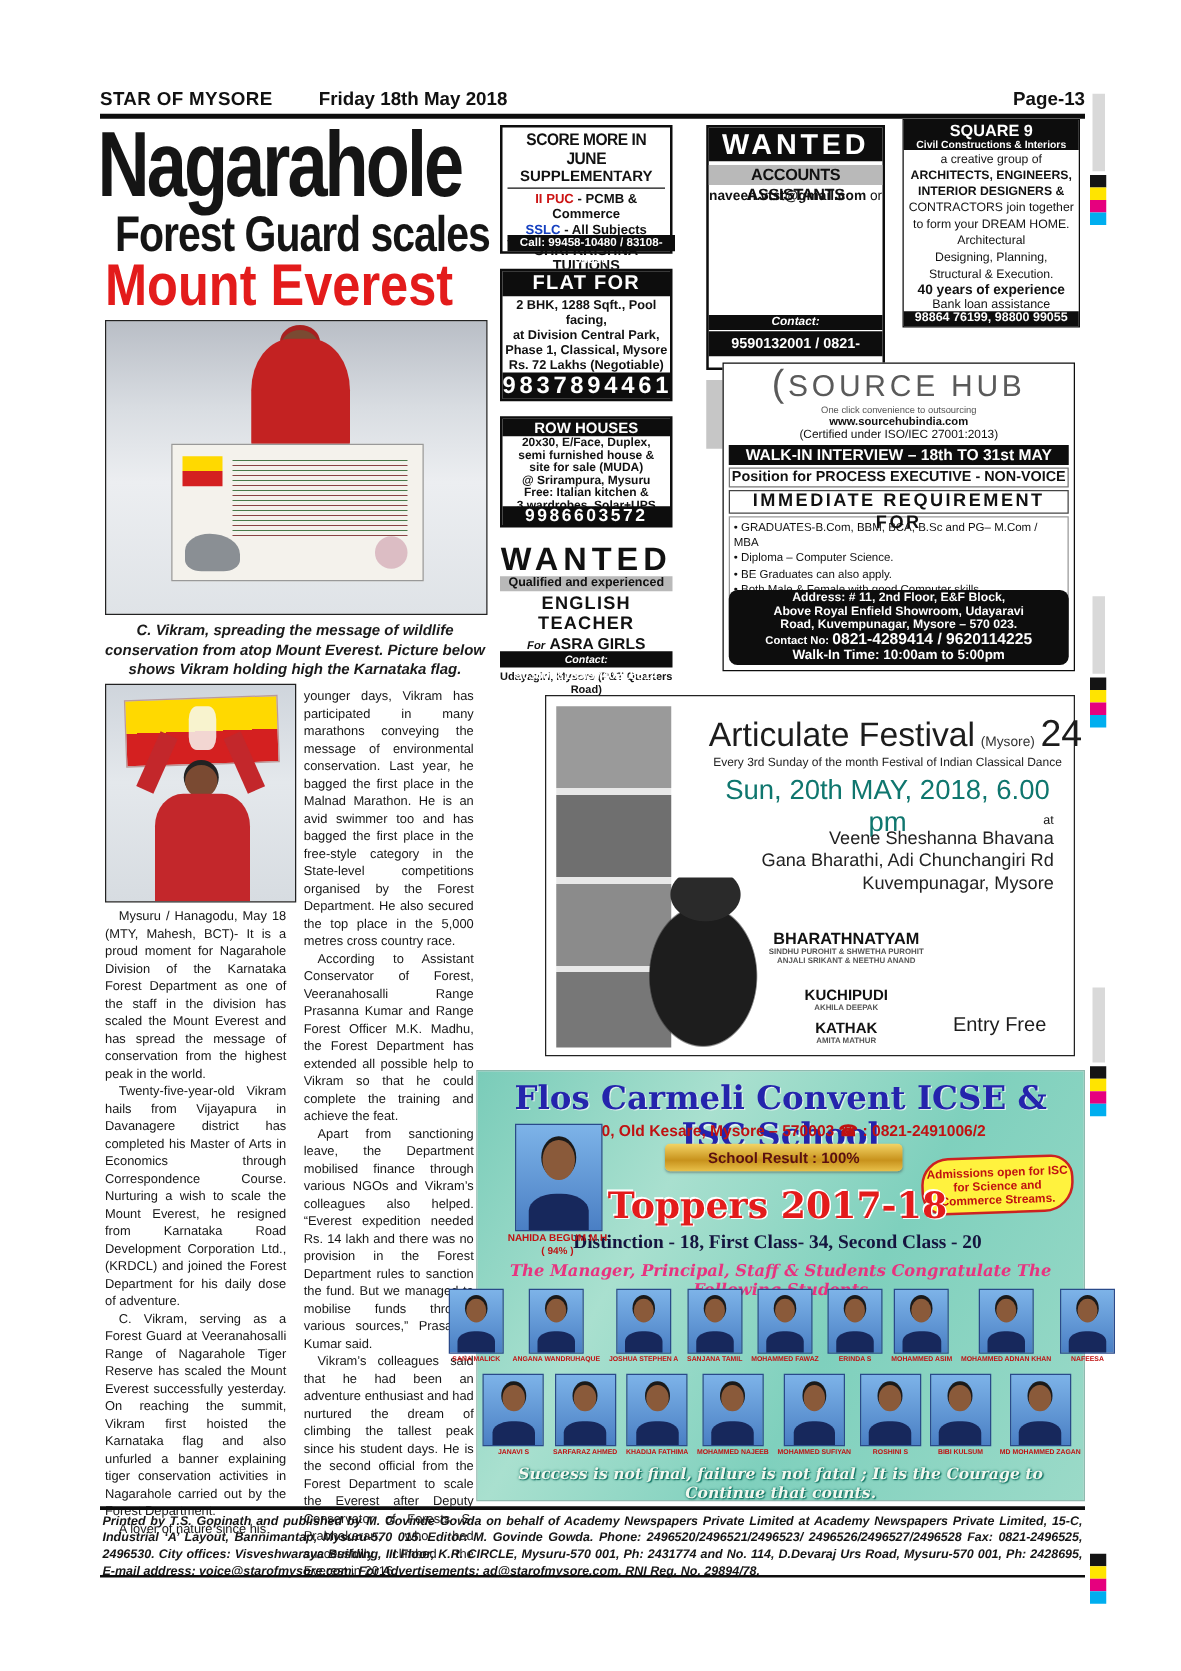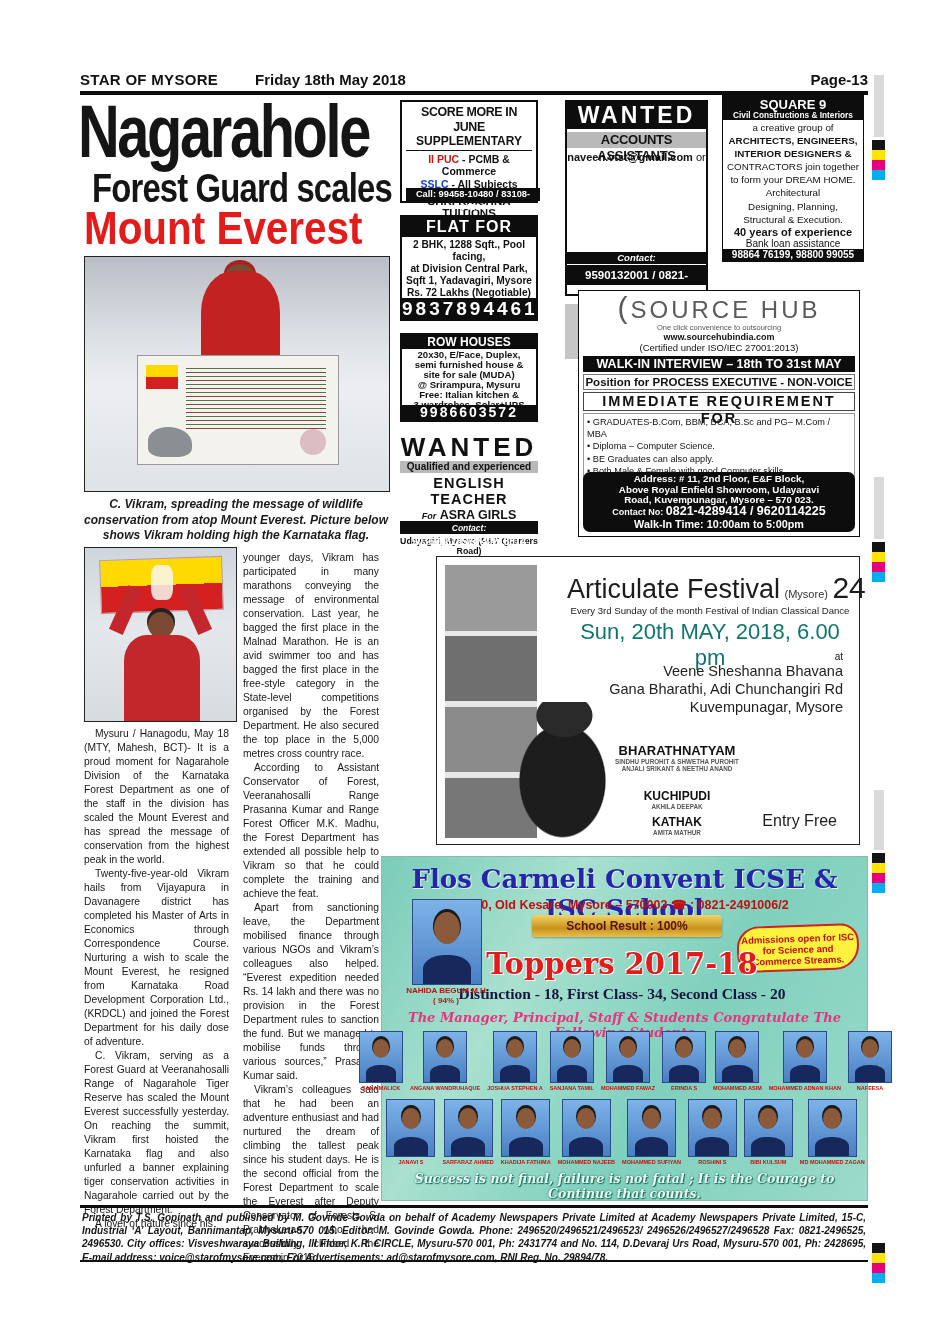--- a/index.html
+++ b/index.html
@@ -163,21 +163,21 @@
   <div class="rule-in"></div>
   <div class="c b" style="font-size:11.5px;">SHRI KRISHNA TUITIONS</div>
   <div class="c" style="font-size:9px;">Near Ballal Circle, Mysore</div>
   <div class="bar" style="position:absolute;left:4px;bottom:0;width:100%;height:13px;font-size:9.3px;line-height:13px;">Call: 99458-10480 / 83108-34636</div>
 </div>
 
 <div class="abs box" style="left:400px;top:215px;width:138px;height:106px;border-width:2.5px;">
   <div class="bar" style="height:20px;font-size:16px;line-height:20px;letter-spacing:1px;">FLAT FOR SALE</div>
   <div class="c b ad-line" style="font-size:10.2px;margin-top:2px;">2 BHK, 1288 Sqft., Pool facing,</div>
   <div class="c b ad-line" style="font-size:10.2px;">at Division Central Park,</div>
-  <div class="c b ad-line" style="font-size:10.2px;">Sqft 1, Yadavagiri, Mysore</div>
+  <div class="c b ad-line" style="font-size:10.2px;">Phase 1, Classical, Mysore</div>
   <div class="c b ad-line" style="font-size:10.2px;">Rs. 72 Lakhs (Negotiable)</div>
   <div class="c b ad-line" style="font-size:10.2px;">Contact Owner</div>
   <div class="bar" style="position:absolute;left:0;bottom:0;width:100%;height:21px;font-size:19px;line-height:21px;letter-spacing:3px;">9837894461</div>
 </div>
 
 <div class="abs box" style="left:400px;top:333px;width:138px;height:89px;">
   <div class="bar" style="height:14px;font-size:12px;line-height:14px;">ROW HOUSES PROJECT</div>
   <div class="c b" style="font-size:9.6px;line-height:9.9px;margin-top:1px;">20x30, E/Face, Duplex,</div>
   <div class="c b" style="font-size:9.6px;line-height:9.9px;">semi furnished house &amp;</div>
   <div class="c b" style="font-size:9.6px;line-height:9.9px;">site for sale (MUDA)</div>

